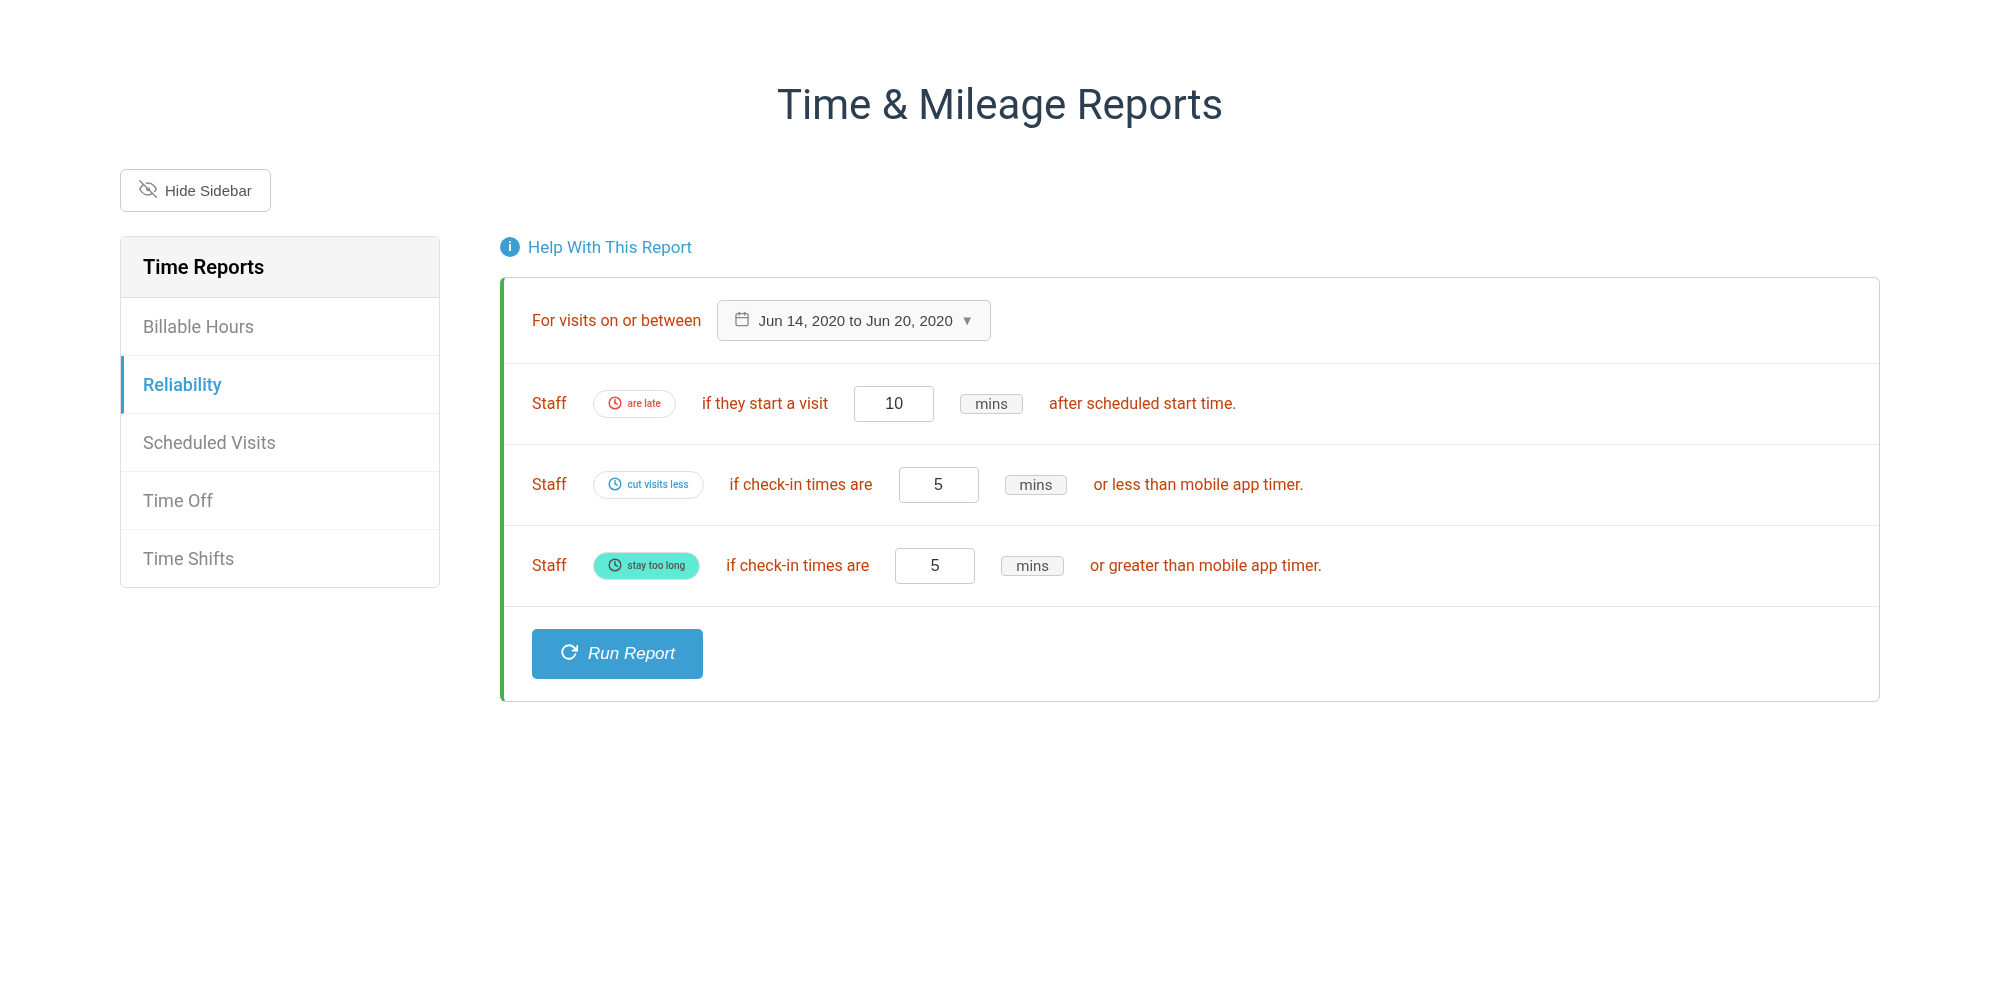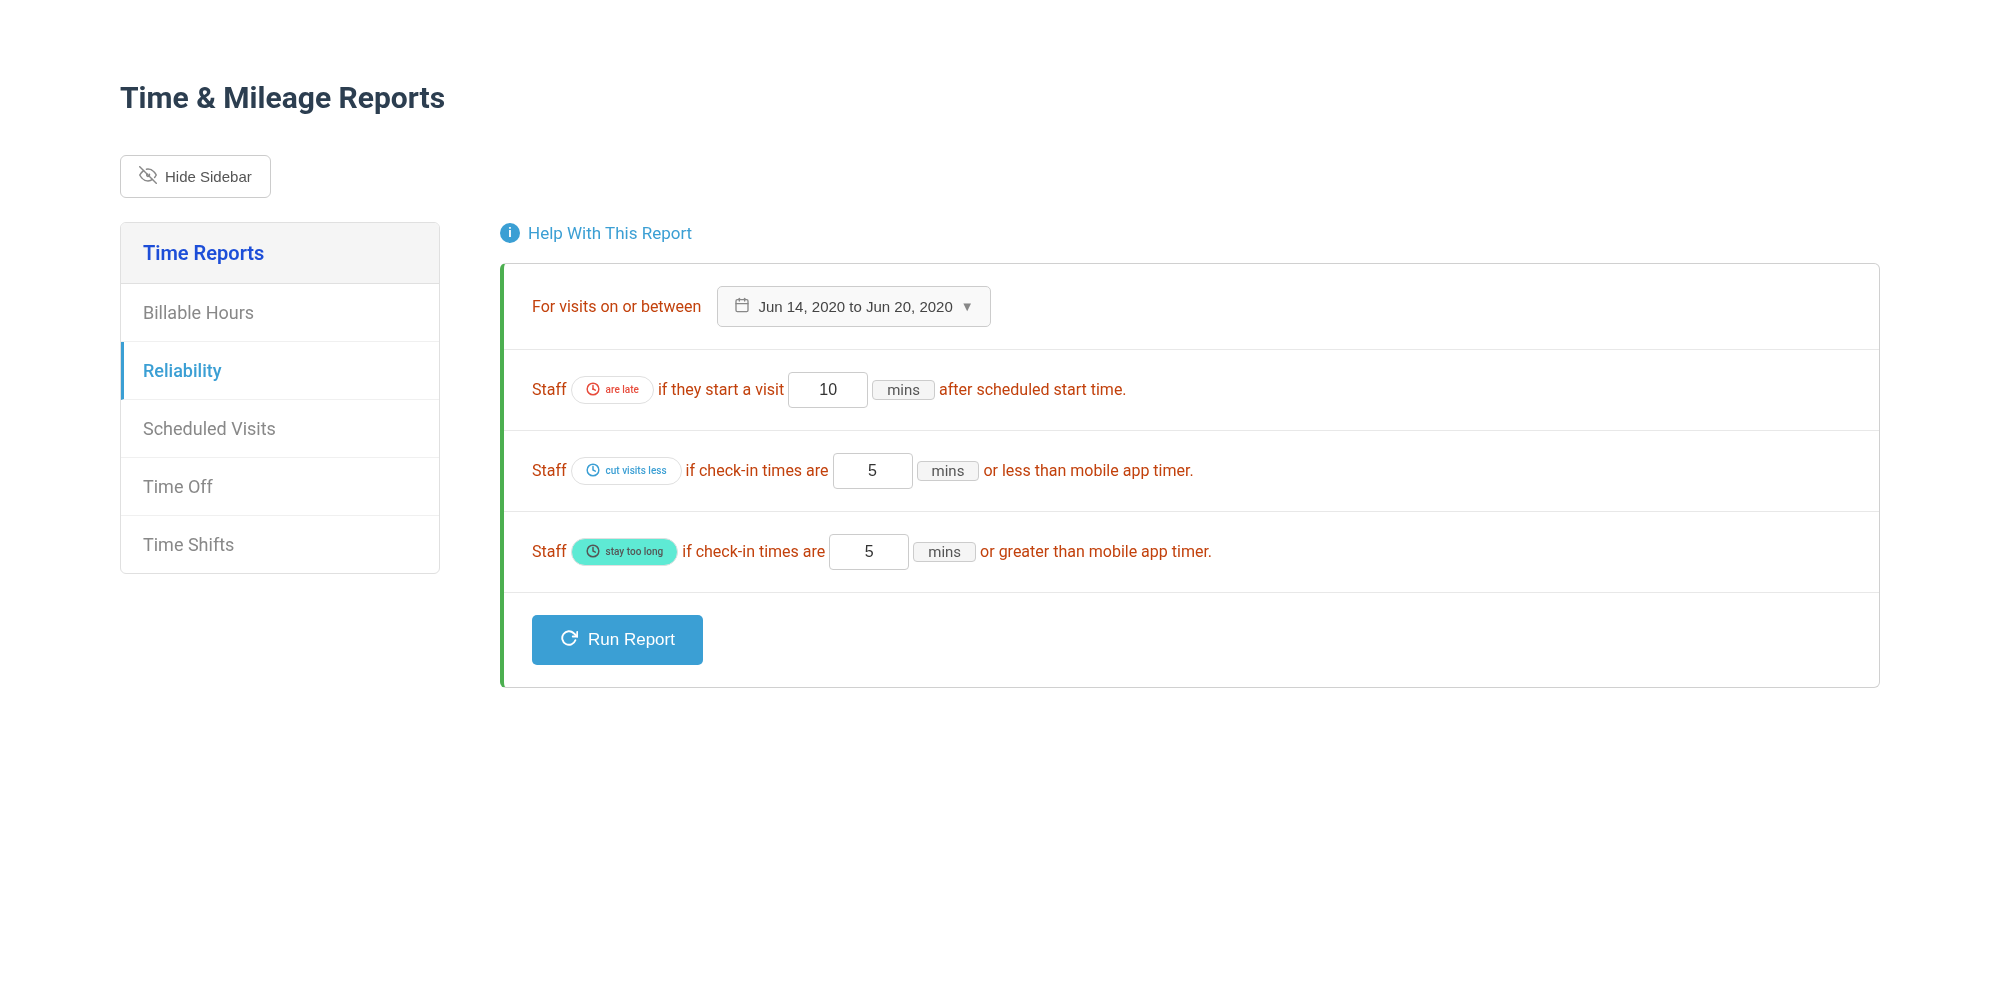--- a/index.html
+++ b/index.html
@@ -14,24 +14,25 @@
       color: #333;
       min-height: 1000px;
       width: 2000px;
     }
 
     .page-container {
       padding: 80px 120px;
     }
 
     .page-title {
-      font-size: 30px;
-      font-weight: 700;
+      font-size: 42px;
+      font-weight: 400;
       color: #2c3e50;
       margin-bottom: 40px;
+      text-align: center;
     }
 
     .hide-sidebar-btn {
       display: inline-flex;
       align-items: center;
       gap: 8px;
       border: 1px solid #ccc;
       background: #fff;
       padding: 10px 18px;
       border-radius: 6px;
@@ -53,21 +54,21 @@
       border: 1px solid #e0e0e0;
       border-radius: 6px;
       overflow: hidden;
     }
 
     .sidebar-header {
       background: #f5f5f5;
       padding: 18px 22px;
       font-size: 20px;
       font-weight: 600;
-      color: #1d4ed8;
+      color: #000000;
       border-bottom: 1px solid #e0e0e0;
     }
 
     .sidebar-item {
       padding: 18px 22px;
       font-size: 18px;
       color: #888;
       cursor: pointer;
       border-bottom: 1px solid #f0f0f0;
       display: flex;
@@ -194,26 +195,27 @@
       align-items: center;
       gap: 10px;
       background: #3b9fd4;
       color: #fff;
       border: none;
       border-radius: 5px;
       padding: 14px 28px;
       font-size: 17px;
       cursor: pointer;
       font-weight: 500;
+      font-style: italic;
     }
 
     .row-actions {
       display: flex;
       align-items: center;
-      gap: 4px;
+      gap: 26px;
       flex-wrap: wrap;
     }
 
     .info-circle {
       display: inline-flex;
       align-items: center;
       justify-content: center;
       width: 20px;
       height: 20px;
       background: #3b9fd4;

